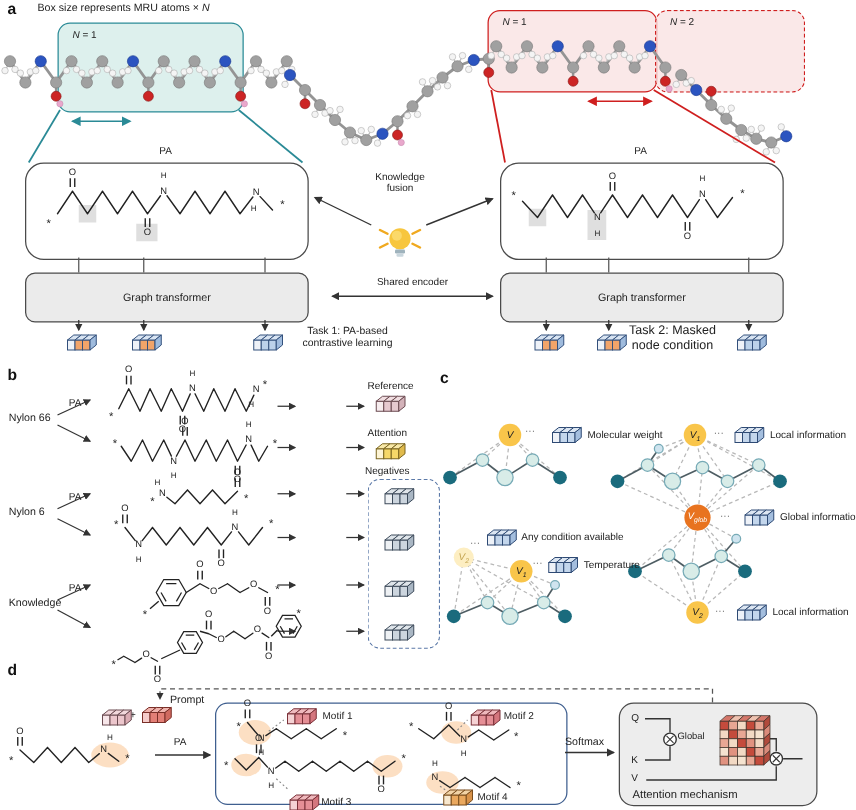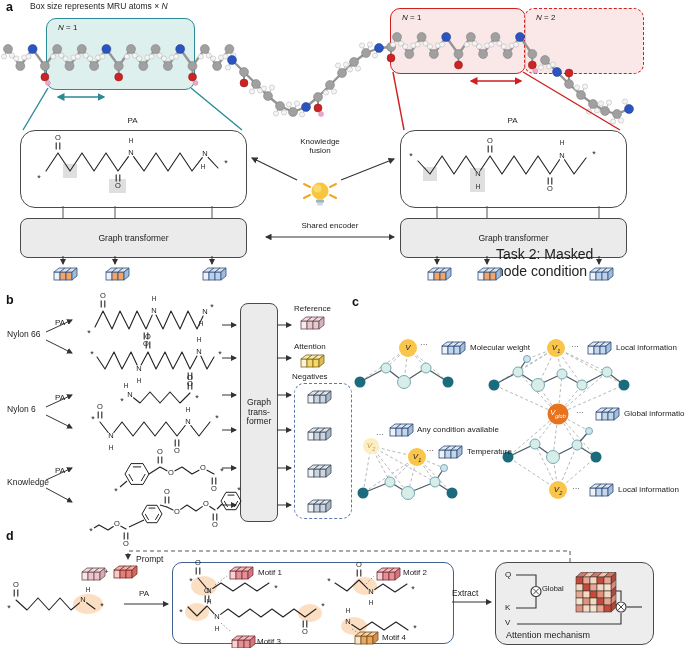--- a/index.html
+++ b/index.html
@@ -36,25 +36,20 @@
   <div class="box" style="left:20px;top:130px;width:225px;height:76px"></div>
   <div class="box" style="left:400px;top:130px;width:225px;height:76px"></div>
 
   <div class="box gt" style="left:20px;top:218px;width:225px;height:38px">
     <span>Graph transformer</span>
   </div>
   <div class="box gt" style="left:400px;top:218px;width:225px;height:38px">
     <span>Graph transformer</span>
   </div>
 
-  <div class="box gt gtv" style="left:240px;top:303px;width:36px;height:217px">
-    <span>Graph</span>
-    <span>trans-</span>
-    <span>former</span>
-  </div>
   <div class="box negbox" style="left:294px;top:383px;width:56px;height:134px"></div>
 
   <div class="box motifbox" style="left:172px;top:562px;width:280px;height:80px"></div>
   <div class="box attnbox" style="left:495px;top:562px;width:157px;height:81px"></div>
 
   <svg id="art" width="685" height="648" viewBox="0 0 685 648">
     <defs>
       <marker id="mb" viewBox="0 0 6 6" refX="5" refY="3" markerWidth="6" markerHeight="6" orient="auto-start-reverse">
           <path d="M0,0L6,3L0,6Z" fill="#333"></path>
         </marker>
@@ -776,21 +771,25 @@
   <div class="t" style="left:58px;top:23px"><i>N</i><span> = 1</span></div>
   <div class="t" style="left:402px;top:13px"><i>N</i><span> = 1</span></div>
   <div class="t" style="left:536px;top:13px"><i>N</i><span> = 2</span></div>
 
   <div class="t c" style="left:20px;top:116px;width:225px">PA</div>
   <div class="t c" style="left:400px;top:116px;width:225px">PA</div>
 
   <div class="t c w" style="left:292px;top:137px;width:56px">Knowledge fusion</div>
   <div class="t c" style="left:275px;top:221px;width:110px">Shared encoder</div>
 
-  <div class="t c" style="left:496px;top:246px;width:84px;font-size:14px">
+  <div class="t c" style="left:228px;top:260px;width:100px;font-size:8.3px">
+    <div>Task 1: PA-based</div>
+    <div>contrastive learning</div>
+  </div>
+  <div class="t c" style="left:496px;top:259px;width:84px;font-size:10px">
     <div>Task 2: Masked</div>
     <div>node condition</div>
   </div>
 
   <div class="t" style="left:7px;top:329px;font-size:8.5px">Nylon 66</div>
   <div class="t" style="left:7px;top:404px;font-size:8.5px">Nylon 6</div>
   <div class="t" style="left:7px;top:477px;font-size:8.5px">Knowledge</div>
   <div class="t" style="left:55px;top:318px">PA</div>
   <div class="t" style="left:55px;top:393px">PA</div>
   <div class="t" style="left:55px;top:466px">PA</div>
@@ -818,21 +817,21 @@
   <div class="t vlab c" style="left:363px;top:441px;width:16px;color:#c5a653"><i>V</i><sub>2</sub></div>
   <div class="t vlab c" style="left:409px;top:452px;width:16px"><i>V</i><sub>1</sub></div>
 
   <div class="t" style="left:136px;top:554px;font-size:8.5px">Prompt</div>
   <div class="t" style="left:104px;top:567px">+</div>
   <div class="t" style="left:139px;top:589px">PA</div>
   <div class="t" style="left:258px;top:568px">Motif 1</div>
   <div class="t" style="left:403px;top:568px">Motif 2</div>
   <div class="t" style="left:257px;top:637px">Motif 3</div>
   <div class="t" style="left:382px;top:633px">Motif 4</div>
-  <div class="t" style="left:452px;top:588px;font-size:8.5px">Extract</div>
+  <div class="t" style="left:452px;top:588px;font-size:8.5px">Softmax</div>
   <div class="t" style="left:505px;top:570px">Q</div>
   <div class="t" style="left:505px;top:603px">K</div>
   <div class="t" style="left:505px;top:618px">V</div>
   <div class="t" style="left:542px;top:585px;font-size:7.5px">Global</div>
   <div class="t" style="left:506px;top:630px;font-size:9px">Attention mechanism</div>
 
   <div class="cube" style="left:52px;top:266px"><svg width="26" height="16" viewBox="0 0 26 16">
         <rect x="2" y="6" width="6" height="8" fill="#eef2f8" stroke="#33507c" stroke-width="0.8"></rect>
         <rect x="8" y="6" width="6" height="8" fill="#f2a469" stroke="#33507c" stroke-width="0.8"></rect>
         <rect x="14" y="6" width="6" height="8" fill="#f2a469" stroke="#33507c" stroke-width="0.8"></rect>

